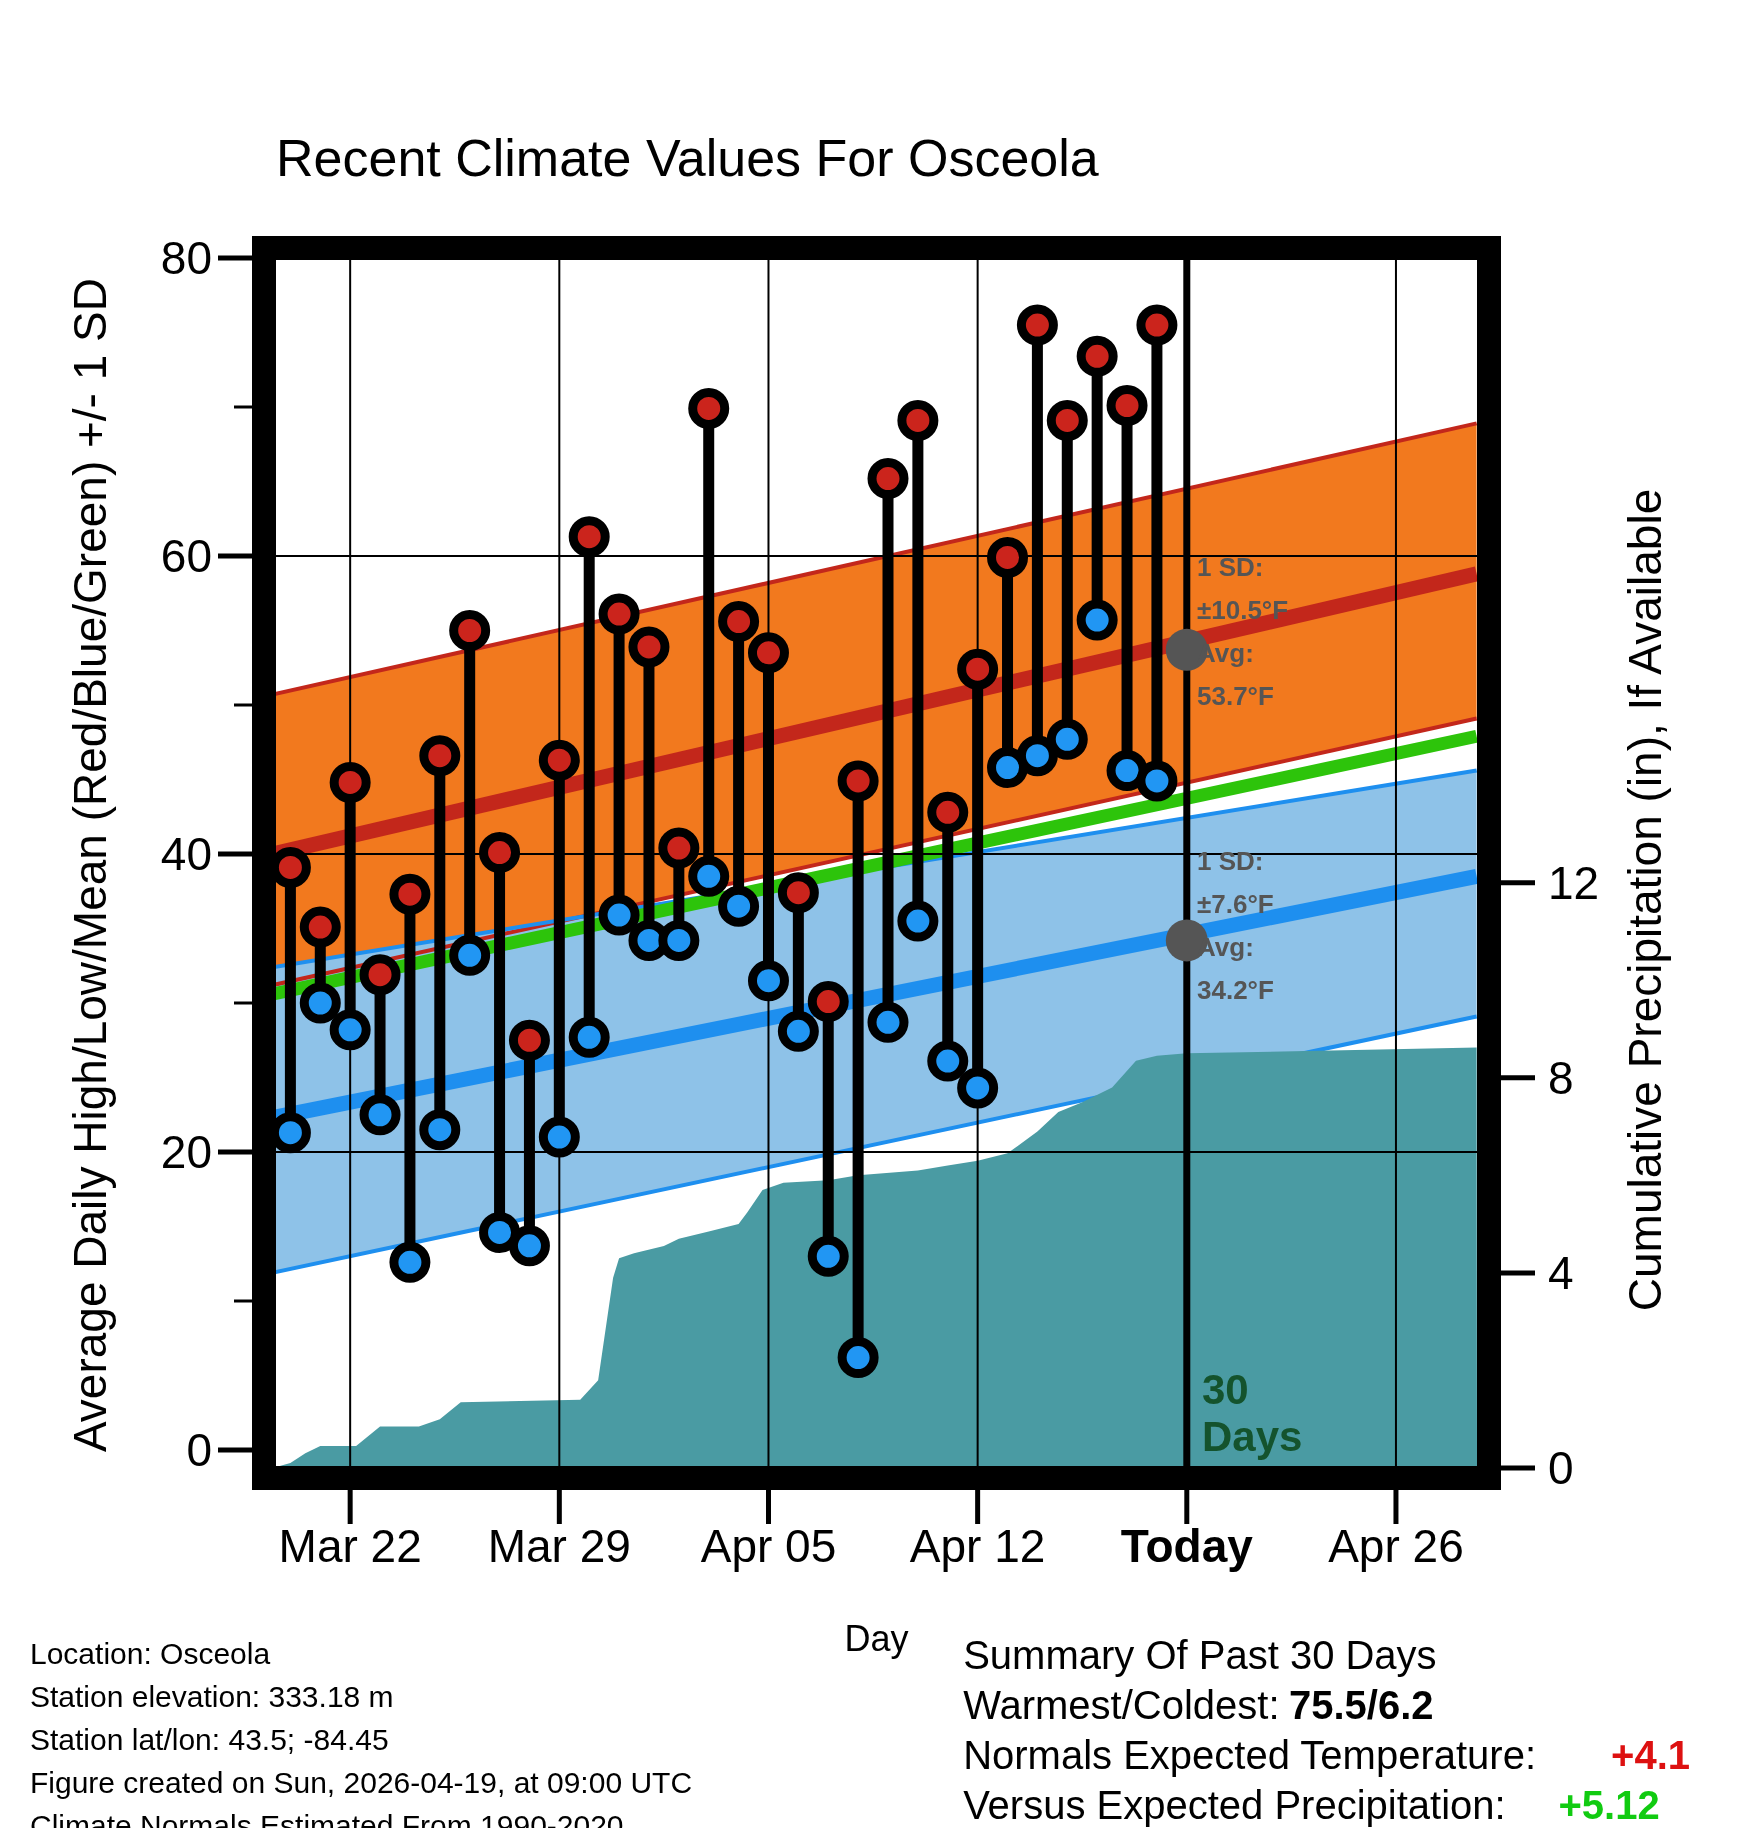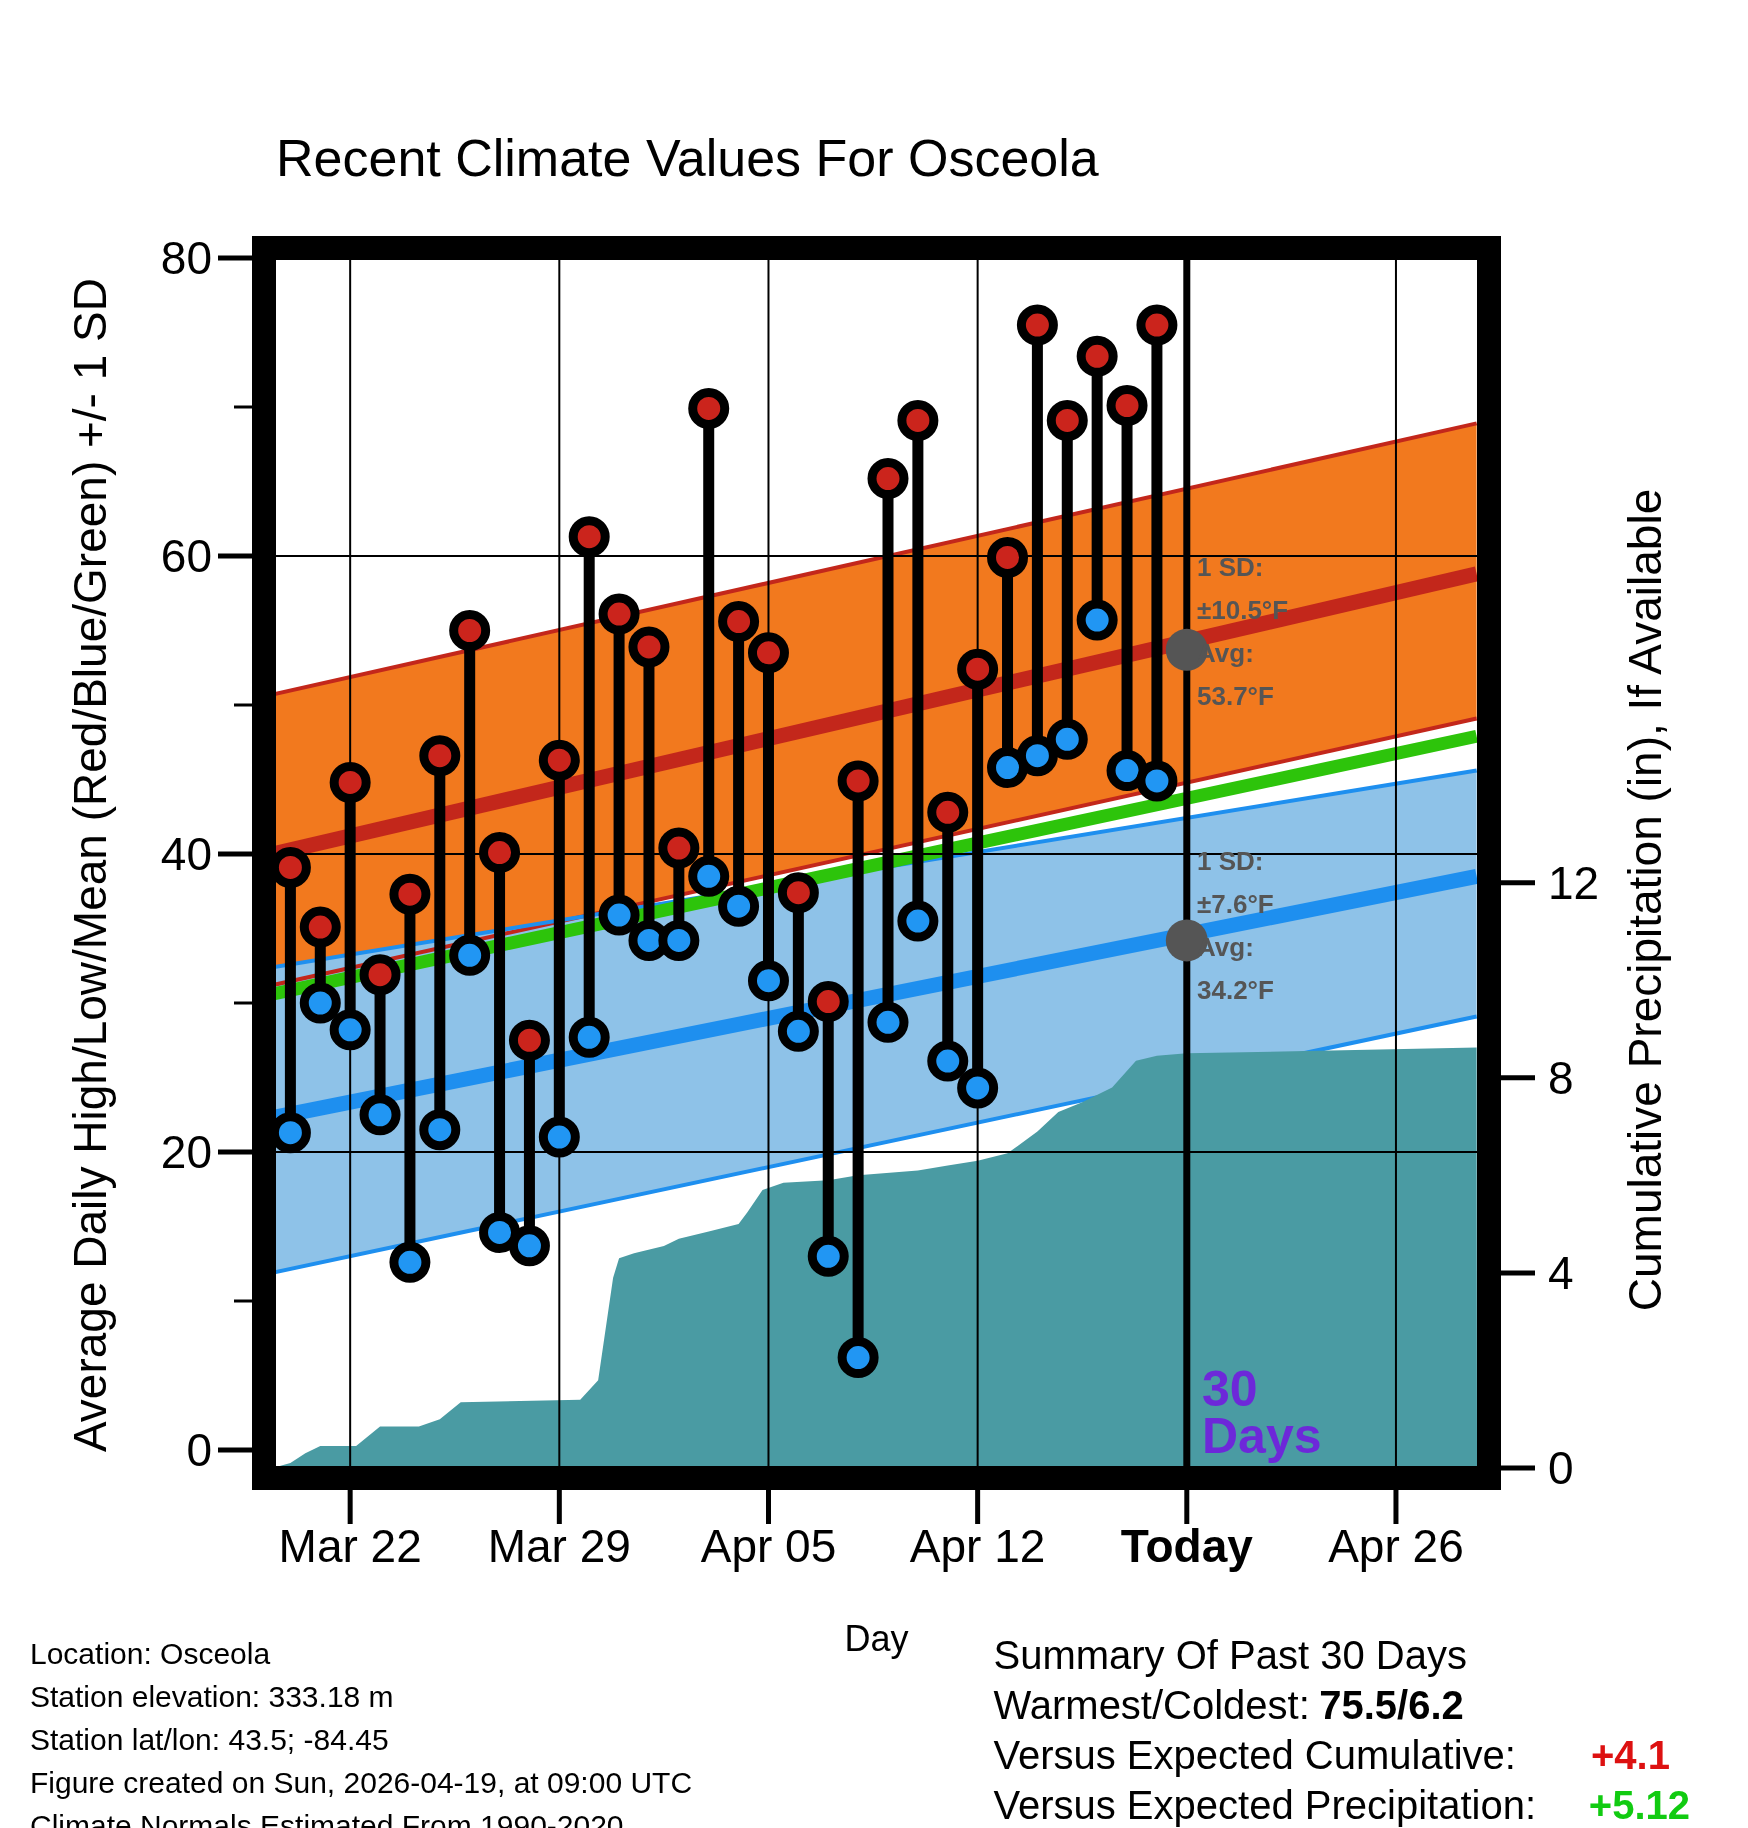--- a/index.html
+++ b/index.html
@@ -8,21 +8,21 @@
   .abs{position:absolute;}
   #title{left:276px;top:128px;width:1201px;text-align:left;font-size:52px;font-weight:500;}
   #ylab-left{left:90px;top:865px;transform:translate(-50%,-50%) rotate(-90deg);
              white-space:nowrap;font-size:46px;}
   #ylab-right{left:1645px;top:900px;transform:translate(-50%,-50%) rotate(-90deg);
               white-space:nowrap;font-size:46px;}
   #xlab{left:276px;top:1618px;width:1201px;text-align:center;font-size:36px;}
   .ann{font-size:26px;font-weight:bold;color:var(--ann-gray,#555);line-height:43px;white-space:nowrap;}
   #ann-high{left:1197px;top:546px;}
   #ann-low{left:1197px;top:840px;}
-  #days-marker{left:1202px;top:1366px;font-size:50px;font-weight:bold;line-height:47px;color:#6d28d9;}
+  #days-marker{left:1202px;top:1366px;font-size:42px;font-weight:bold;line-height:47px;color:#14532d;}
   #footer-left{left:30px;top:1632px;font-size:30px;line-height:43px;color:#000;}
   #summary{right:58px;top:1630px;text-align:right;font-size:40px;line-height:50px;}
   .sum-row{display:flex;justify-content:flex-start;align-items:baseline;}
   .sum-label{}
   .sum-val{display:inline-block;min-width:150px;text-align:right;font-weight:bold;margin-left:4px;}
   .val-temp{color:var(--pos-red,#DD1111);}
   .val-precip{color:var(--pos-green,#11CB11);}
   svg{position:absolute;left:0;top:0;}
   svg text{font-family:"Liberation Sans",sans-serif;fill:#000;}
 </style>
@@ -222,21 +222,21 @@
 
   <div class="abs" id="summary">
     <div class="sum-row">
       <span>Summary Of Past 30 Days</span>
     </div>
     <div class="sum-row">
       <span class="sum-label">Warmest/Coldest:</span>
       <span class="sum-val">75.5/6.2</span>
     </div>
     <div class="sum-row">
-      <span class="sum-label">Versus Expected Cumulative:</span>
+      <span class="sum-label">Normals Expected Temperature:</span>
       <span class="sum-val val-temp">+4.1</span>
     </div>
     <div class="sum-row">
       <span class="sum-label">Versus Expected Precipitation:</span>
       <span class="sum-val val-precip">+5.12</span>
     </div>
   </div>
 </div>
 
 </body></html>

